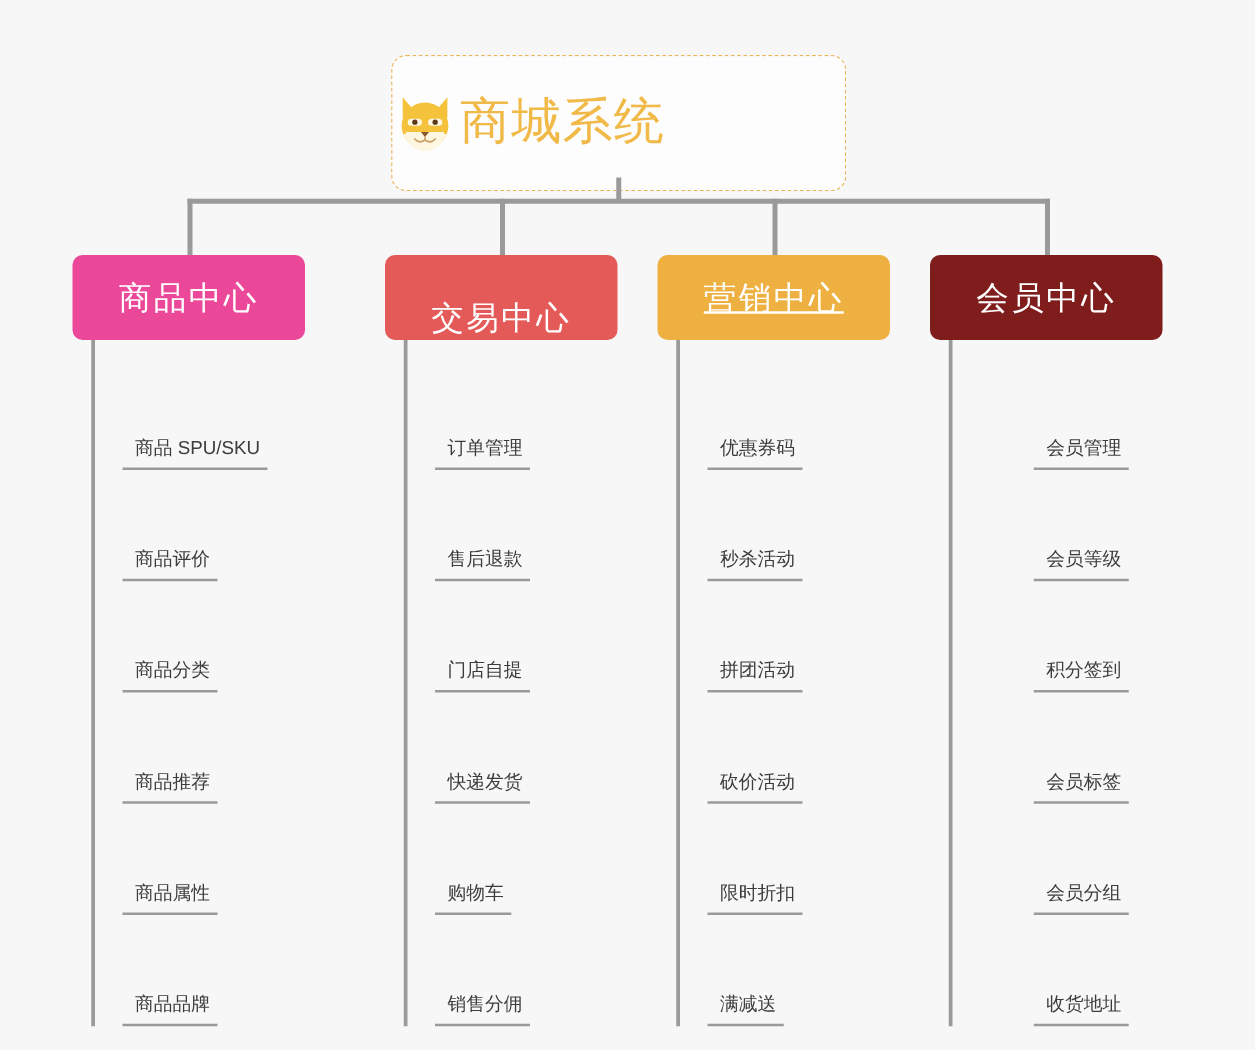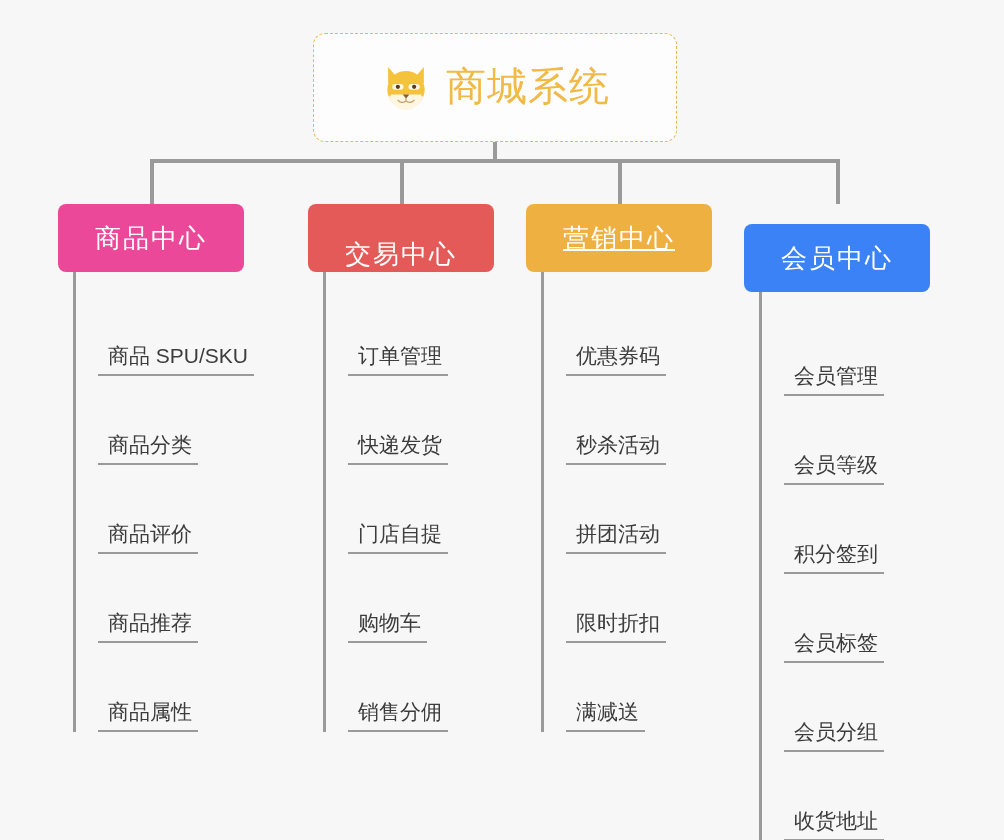--- a/index.html
+++ b/index.html
@@ -19,31 +19,30 @@
   #mindmap {
     position: relative;
     width: 1004px;
     height: 840px;
   }
 
   
   .root-card {
     position: absolute;
     left: 313px;
-    top: 33px;
+    top: 44px;
     width: 364px;
     height: 109px;
     box-sizing: border-box;
     background: #fdfdfd;
     border: 1px dashed #e9b558;
     border-radius: 12px;
     display: flex;
     align-items: center;
-    justify-content: center;
-    gap: 14px;
+    gap: 2px;
   }
   .root-logo {
     width: 52px;
     height: 52px;
     flex: 0 0 52px;
     position: relative;
     display: block;
   }
   .root-title {
     font-size: 40px;
@@ -111,21 +110,21 @@
     padding-top: 15px;
   }
   .leaf {
     height: 89px;
     display: flex;
     align-items: flex-end;
     padding-left: 32px;
     box-sizing: border-box;
   }
   .leaf-label {
-    font-size: 21px;
+    font-size: 15px;
     color: #3c3c3c;
     line-height: 1.1;
     white-space: nowrap;
     padding: 0 6px 7px 0;
     border-bottom: 2px solid #9a9a9a;
     margin-left: -10px;
     padding-left: 10px;
   }
 </style>
 </head>
@@ -162,47 +161,53 @@
 
   <div class="branch branch-1">
     <div class="branch-head" style="background: #ec4899;">
       <span>商品中心</span>
     </div>
     <div class="branch-body" style="border-left-color: rgb(154, 154, 154);">
       <div class="leaf">
           <span class="leaf-label" style="border-bottom-color: rgb(154, 154, 154);">商品 SPU/SKU</span>
         </div>
       <div class="leaf">
+          <span class="leaf-label" style="border-bottom-color: rgb(154, 154, 154);">商品评价</span>
+        </div>
+      <div class="leaf">
           <span class="leaf-label" style="border-bottom-color: rgb(154, 154, 154);">商品分类</span>
         </div>
       <div class="leaf">
-          <span class="leaf-label" style="border-bottom-color: rgb(154, 154, 154);">商品评价</span>
-        </div>
-      <div class="leaf">
           <span class="leaf-label" style="border-bottom-color: rgb(154, 154, 154);">商品推荐</span>
         </div>
       <div class="leaf">
           <span class="leaf-label" style="border-bottom-color: rgb(154, 154, 154);">商品属性</span>
+        </div>
+      <div class="leaf">
+          <span class="leaf-label" style="border-bottom-color: rgb(154, 154, 154);">商品品牌</span>
         </div>
     </div>
   </div>
 
   <div class="branch branch-2">
     <div class="branch-head" style="background: rgb(227, 90, 88); align-items: flex-end;">
       <span>交易中心</span>
     </div>
     <div class="branch-body" style="border-left-color: rgb(154, 154, 154);">
       <div class="leaf">
           <span class="leaf-label" style="border-bottom-color: rgb(154, 154, 154);">订单管理</span>
         </div>
       <div class="leaf">
+          <span class="leaf-label" style="border-bottom-color: rgb(154, 154, 154);">售后退款</span>
+        </div>
+      <div class="leaf">
+          <span class="leaf-label" style="border-bottom-color: rgb(154, 154, 154);">门店自提</span>
+        </div>
+      <div class="leaf">
           <span class="leaf-label" style="border-bottom-color: rgb(154, 154, 154);">快递发货</span>
-        </div>
-      <div class="leaf">
-          <span class="leaf-label" style="border-bottom-color: rgb(154, 154, 154);">门店自提</span>
         </div>
       <div class="leaf">
           <span class="leaf-label" style="border-bottom-color: rgb(154, 154, 154);">购物车</span>
         </div>
       <div class="leaf">
           <span class="leaf-label" style="border-bottom-color: rgb(154, 154, 154);">销售分佣</span>
         </div>
     </div>
   </div>
 
@@ -214,33 +219,36 @@
       <div class="leaf">
           <span class="leaf-label" style="border-bottom-color: rgb(154, 154, 154);">优惠券码</span>
         </div>
       <div class="leaf">
           <span class="leaf-label" style="border-bottom-color: rgb(154, 154, 154);">秒杀活动</span>
         </div>
       <div class="leaf">
           <span class="leaf-label" style="border-bottom-color: rgb(154, 154, 154);">拼团活动</span>
         </div>
       <div class="leaf">
+          <span class="leaf-label" style="border-bottom-color: rgb(154, 154, 154);">砍价活动</span>
+        </div>
+      <div class="leaf">
           <span class="leaf-label" style="border-bottom-color: rgb(154, 154, 154);">限时折扣</span>
         </div>
       <div class="leaf">
           <span class="leaf-label" style="border-bottom-color: rgb(154, 154, 154);">满减送</span>
         </div>
     </div>
   </div>
 
   <div class="branch branch-4">
-    <div class="branch-head" style="background: #3b82f6; margin-top: 20px;">
+    <div class="branch-head" style="background: #7f1d1d;">
       <span>会员中心</span>
     </div>
-    <div class="branch-body" style="border-left-color: rgb(154, 154, 154);">
+    <div class="branch-body" style="border-left-color: rgb(154, 154, 154); padding-left: 43px;">
       <div class="leaf">
           <span class="leaf-label" style="border-bottom-color: rgb(154, 154, 154);">会员管理</span>
         </div>
       <div class="leaf">
           <span class="leaf-label" style="border-bottom-color: rgb(154, 154, 154);">会员等级</span>
         </div>
       <div class="leaf">
           <span class="leaf-label" style="border-bottom-color: rgb(154, 154, 154);">积分签到</span>
         </div>
       <div class="leaf">

